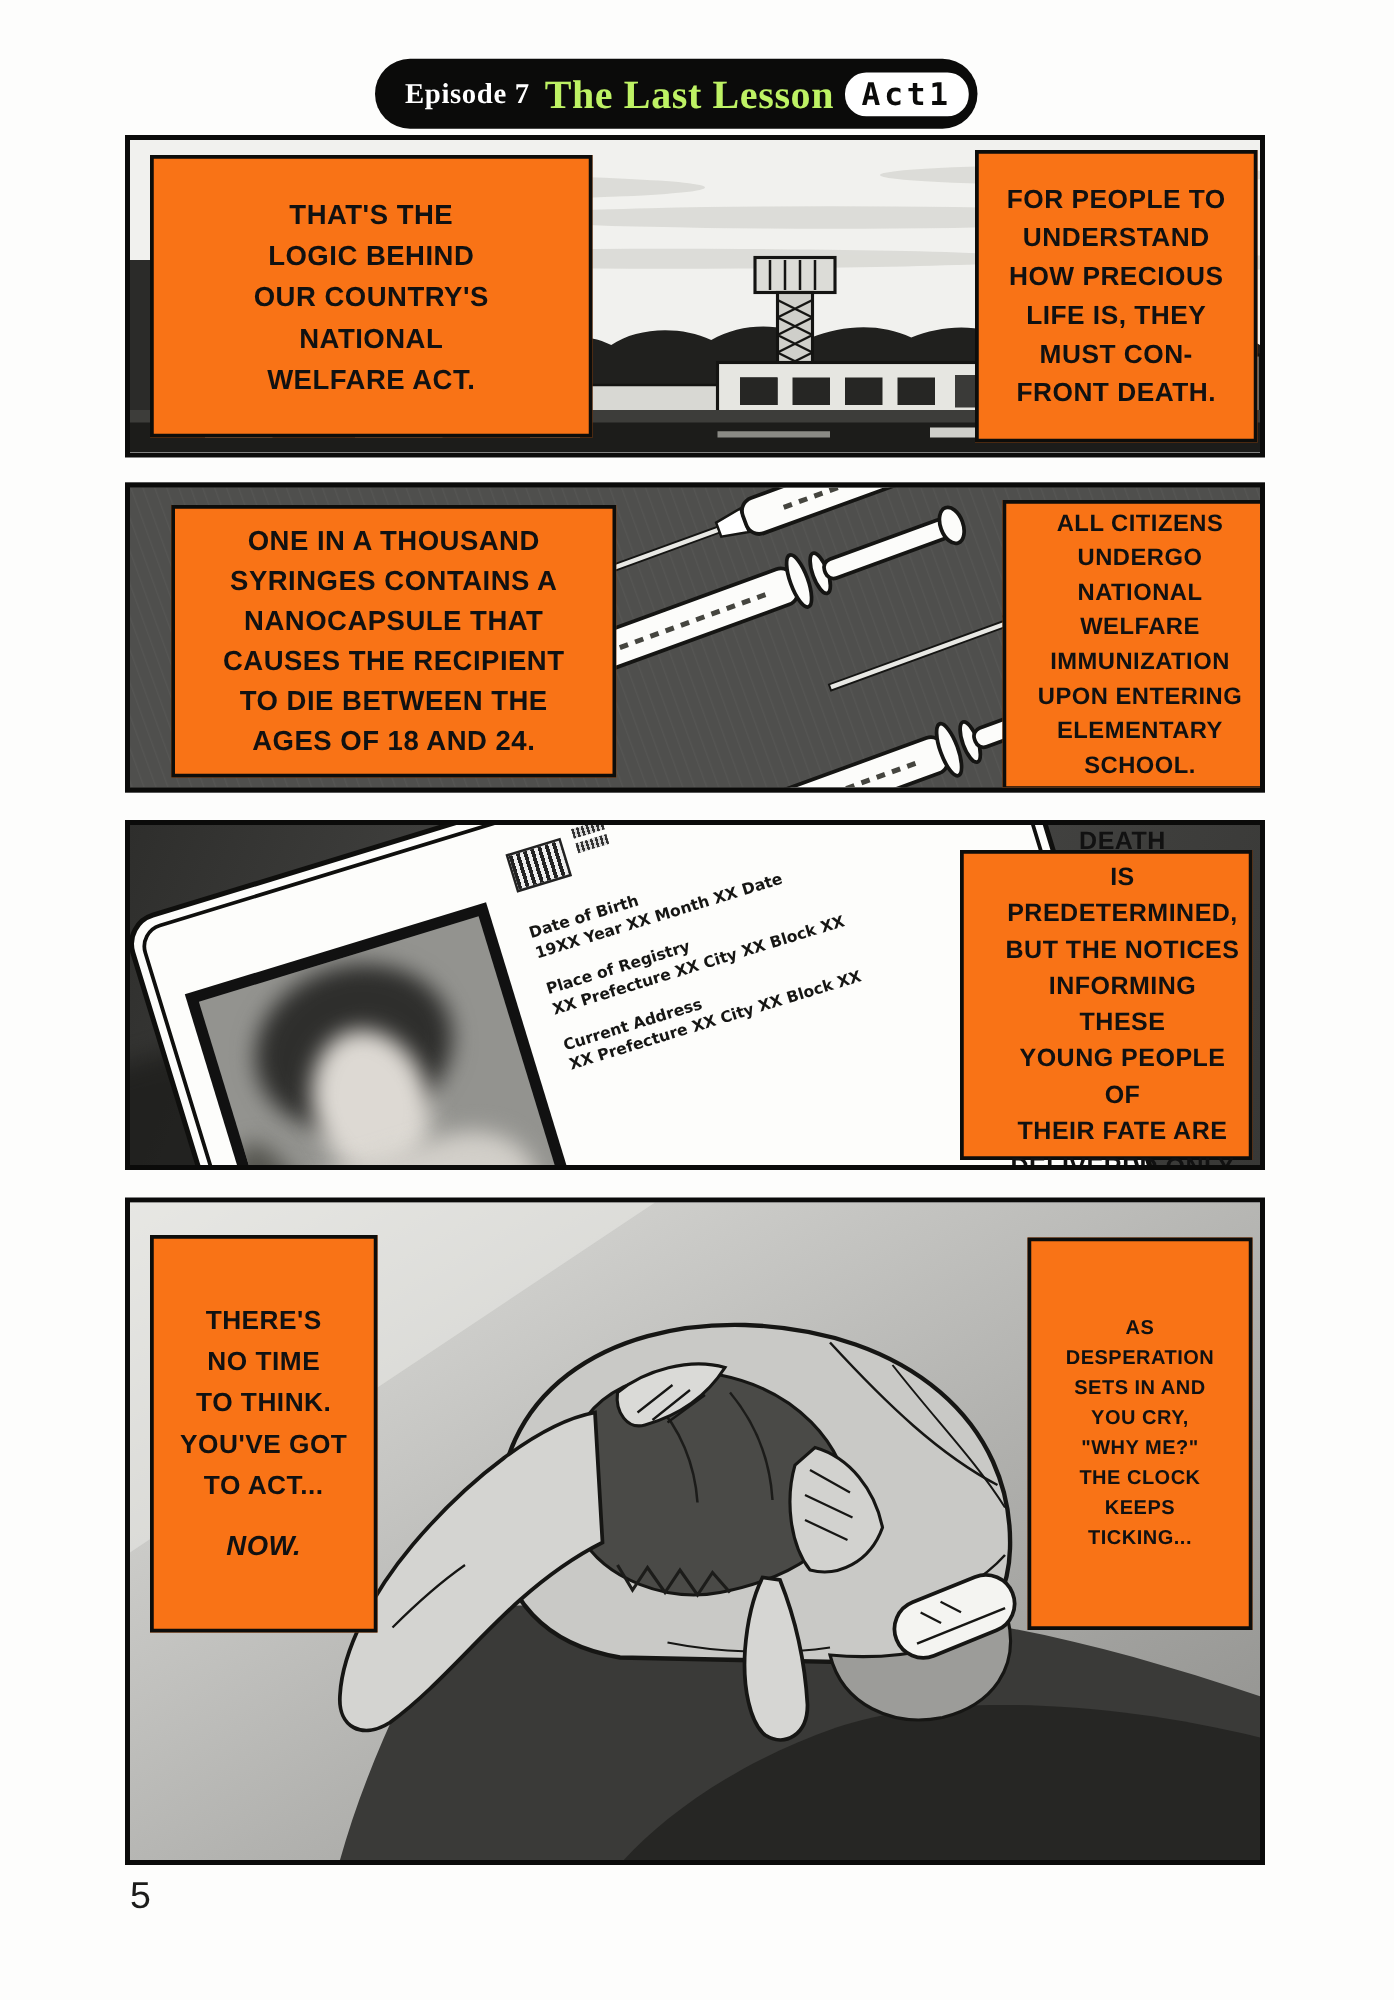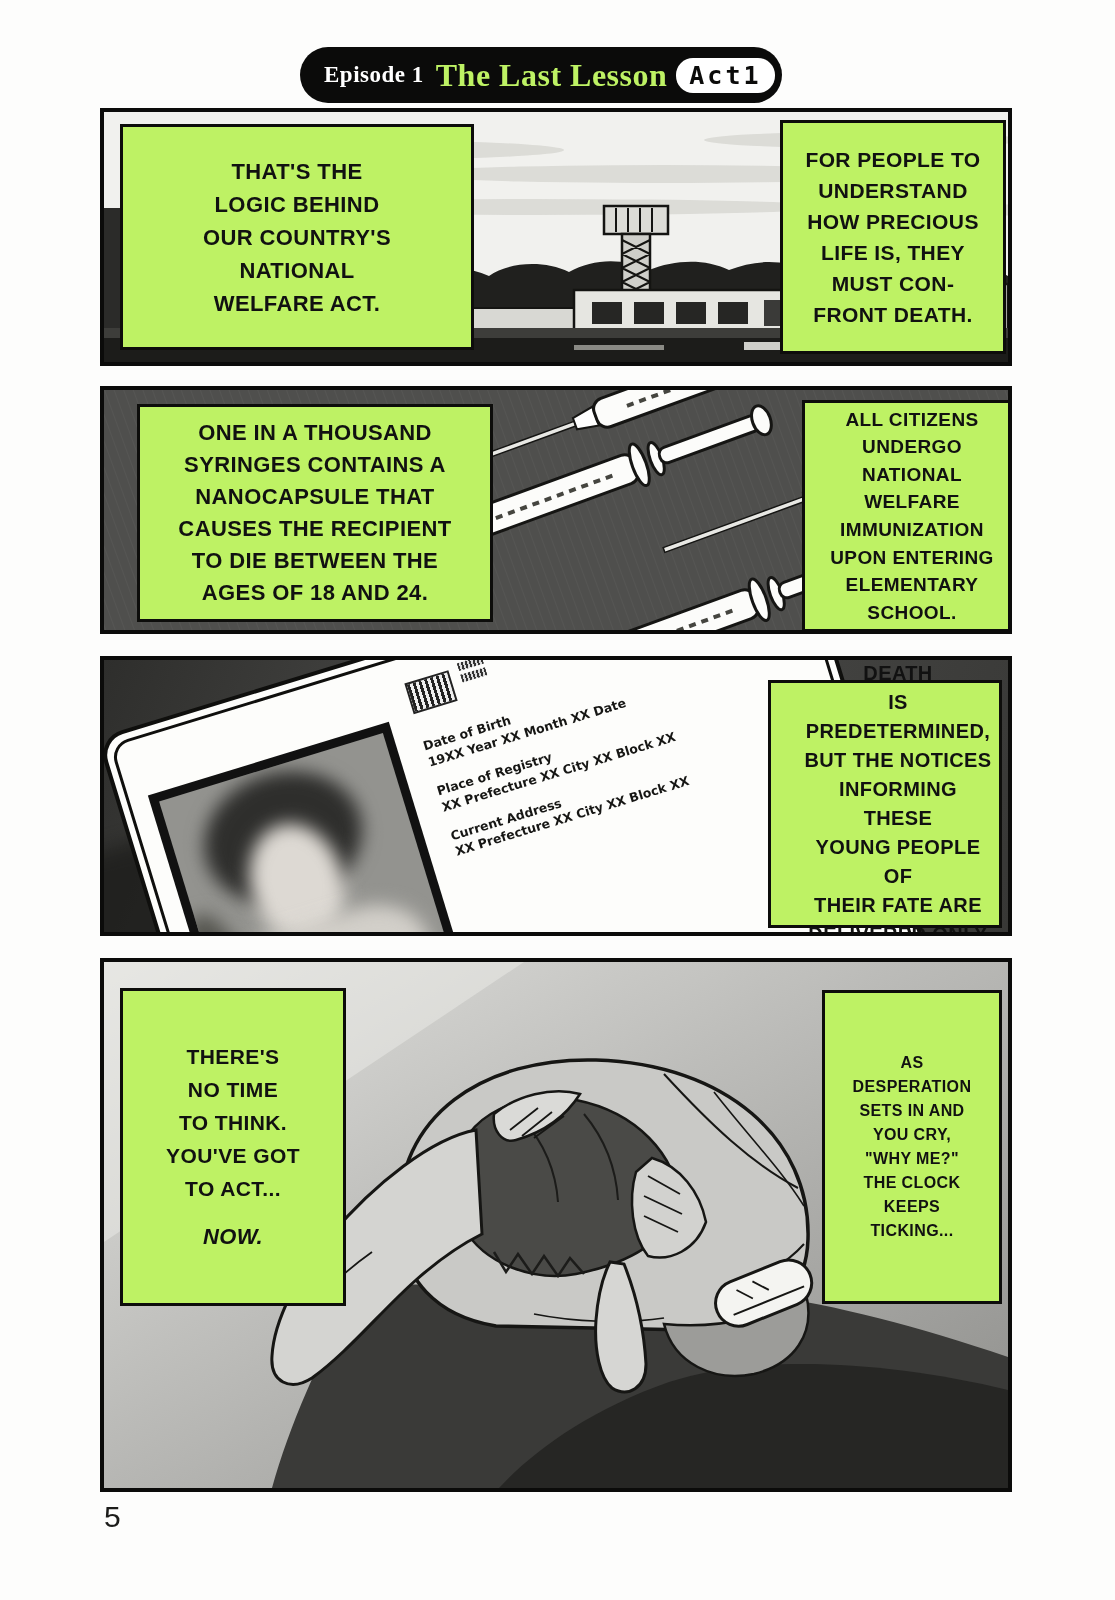--- a/index.html
+++ b/index.html
@@ -15,29 +15,29 @@
              font-family:"DejaVu Sans Mono",monospace;font-weight:700;font-size:25px;letter-spacing:3px;}
 
   
   .panel{position:absolute;border:4px solid #0b0b0a;overflow:hidden;background:#fff;box-sizing:border-box;}
   .p1{left:100px;top:108px;width:912px;height:258px;}
   .p2{left:100px;top:386px;width:912px;height:248px;background:#4f4f4d;}
   .p3{left:100px;top:656px;width:912px;height:280px;background:linear-gradient(112deg,#2e2e2c 0%,#4b4b49 42%,#383836 100%);}
   .p4{left:100px;top:958px;width:912px;height:534px;}
 
   
-  .cap{position:absolute;background:#bef264;border:3px solid #0d0d0b;display:flex;align-items:center;
+  .cap{position:absolute;background:#f97316;border:3px solid #0d0d0b;display:flex;align-items:center;
        justify-content:center;text-align:center;z-index:5;box-sizing:border-box;padding:6px;}
   .cap-text{white-space:pre-line;font-weight:700;color:#111;letter-spacing:.4px;}
   .cap-p1l{left:16px;top:12px;width:354px;height:226px;} .cap-p1l .cap-text{font-size:22px;line-height:1.5;}
   .cap-p1r{left:676px;top:8px;width:226px;height:234px;text-align:center;} .cap-p1r .cap-text{font-size:21px;line-height:1.48;}
   .cap-p2l{left:16px;top:14px;width:356px;height:218px;margin-left:17px;} .cap-p2l .cap-text{font-size:22px;line-height:1.46;}
   .cap-p2r{left:698px;top:10px;width:220px;height:232px;} .cap-p2r .cap-text{font-size:19px;line-height:1.45;}
   .cap-p3r{left:664px;top:20px;width:234px;height:248px;padding-left:32px;} .cap-p3r .cap-text{font-size:20px;line-height:1.45;}
-  .cap-p4l{left:16px;top:26px;width:226px;height:318px;} .cap-p4l .cap-text{font-size:21px;line-height:1.58;}
+  .cap-p4l{left:16px;top:26px;width:182px;height:318px;} .cap-p4l .cap-text{font-size:21px;line-height:1.58;}
   .cap-p4r{left:718px;top:28px;width:180px;height:314px;} .cap-p4r .cap-text{font-size:16px;line-height:1.5;}
   .cap-em{display:block;font-style:italic;font-weight:800;font-size:22px;margin-top:14px;}
 
   
   .card-shadow{position:absolute;left:-30px;top:120px;width:560px;height:260px;background:#1d1d1b;
                border-radius:40px;transform:rotate(-17deg);filter:blur(10px);opacity:.8;}
   .card{position:absolute;left:20px;top:20px;width:724px;height:520px;background:#fdfdfb;
         border:4px solid #0f0f0d;border-radius:26px;transform:rotate(-17deg);transform-origin:180px 120px;}
   .card-frame{position:absolute;inset:6px;border:3px solid #0f0f0d;border-radius:19px;pointer-events:none;}
   .photo{position:absolute;left:28px;top:66px;width:252px;height:308px;background:#111;padding:9px;box-sizing:border-box;}
@@ -55,21 +55,21 @@
   .pagenum{position:absolute;left:104px;top:1500px;font-size:30px;color:#1c1c1a;}
 
   svg{display:block;}
 </style>
 </head>
 <body>
 
 <div class="page">
 
   <div class="header">
-    <span class="ep-label">Episode 1</span>
+    <span class="ep-label">Episode 7</span>
     <span class="ep-title">The Last Lesson</span>
     <span class="act-badge">Act1</span>
   </div>
 
   <div class="panel p1">
     <svg width="904" height="250" viewBox="0 0 904 250">
       <rect width="904" height="250" fill="#f1f1ee"></rect>
       <g fill="#d7d7d2" opacity="0.8">
         <ellipse cx="240" cy="38" rx="220" ry="10"></ellipse>
         <ellipse cx="560" cy="62" rx="260" ry="9"></ellipse>

